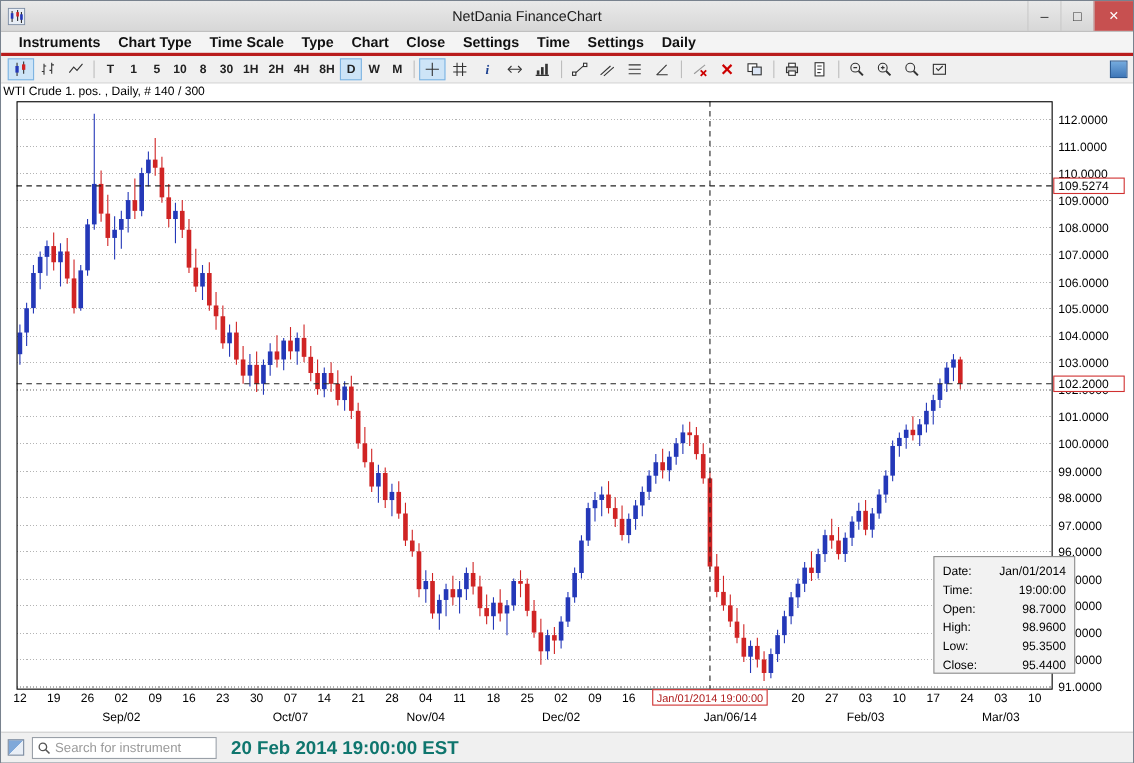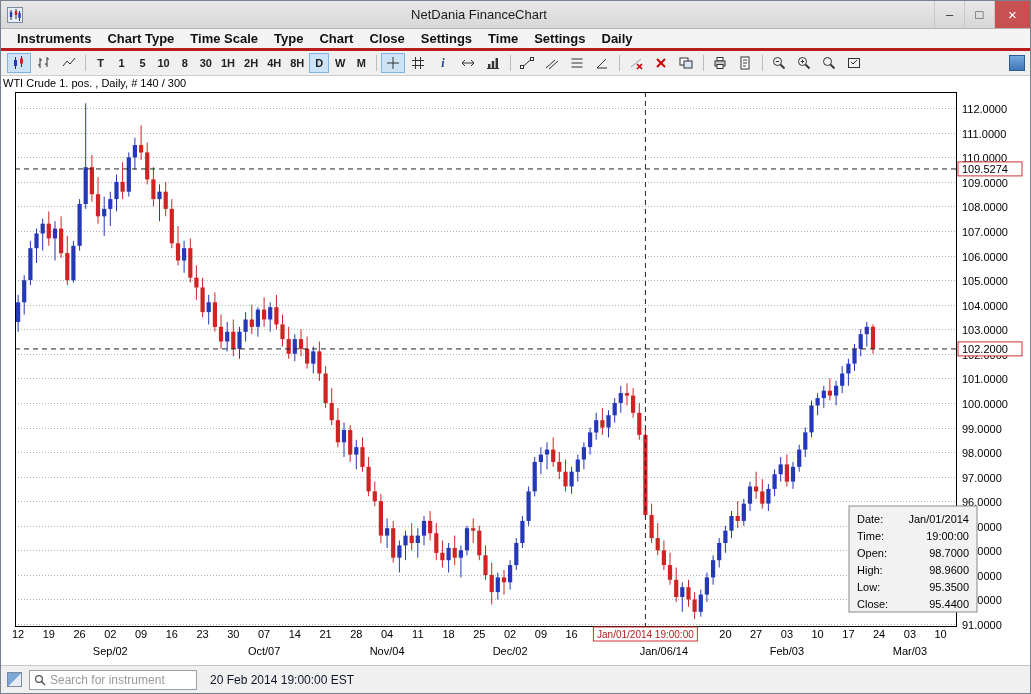--- a/index.html
+++ b/index.html
@@ -20,21 +20,21 @@
   .tsep{width:1px;height:16px;background:#bdbdbd;margin:0 4px}
   .overflow-btn{margin-left:auto;width:16px;height:16px;background:linear-gradient(#74aade,#3f77b8);border:1px solid #2d5c94;cursor:pointer}
   .chart-area{flex:1 1 auto;background:#fff;position:relative;overflow:hidden}
   .instrument-label{position:absolute;top:1px;left:0;font-size:11px;color:#000;z-index:2;background:#fff;padding:0 2px}
   #chart-svg{position:absolute;left:0;top:0}
   .statusbar{height:28px;background:#f0f0f0;border-top:1px solid #c6c6c6;display:flex;align-items:center;padding:0 6px;gap:7px;flex:0 0 auto}
   .panel-icon{width:15px;height:15px;background:linear-gradient(135deg,#7fa8d9 50%,#e8eef6 50%);border:1px solid #7a8aa0;cursor:pointer}
   .search-box{width:168px;height:20px;background:#fff;border:1px solid #9aa0a8;display:flex;align-items:center;padding:0 4px;gap:4px}
   .search-box input{border:0;outline:0;flex:1;min-width:0;font-size:12px;font-family:"Liberation Sans",sans-serif;color:#222}
   .search-box input::placeholder{color:#9a9a9a}
-  .status-datetime{font-size:12px;font-weight:normal;color:#0f172a;margin-left:6px;white-space:nowrap}
+  .status-datetime{font-size:17px;font-weight:bold;color:#0f766e;margin-left:6px;white-space:nowrap}
 </style>
 </head>
 <body>
 
 <div class="window">
 
   <div class="titlebar">
     <span class="app-icon">
       <svg width="16" height="16" viewBox="0 0 16 16">
         <rect x="0.5" y="0.5" width="15" height="15" fill="#e8eef6" stroke="#7a8aa0"></rect>

